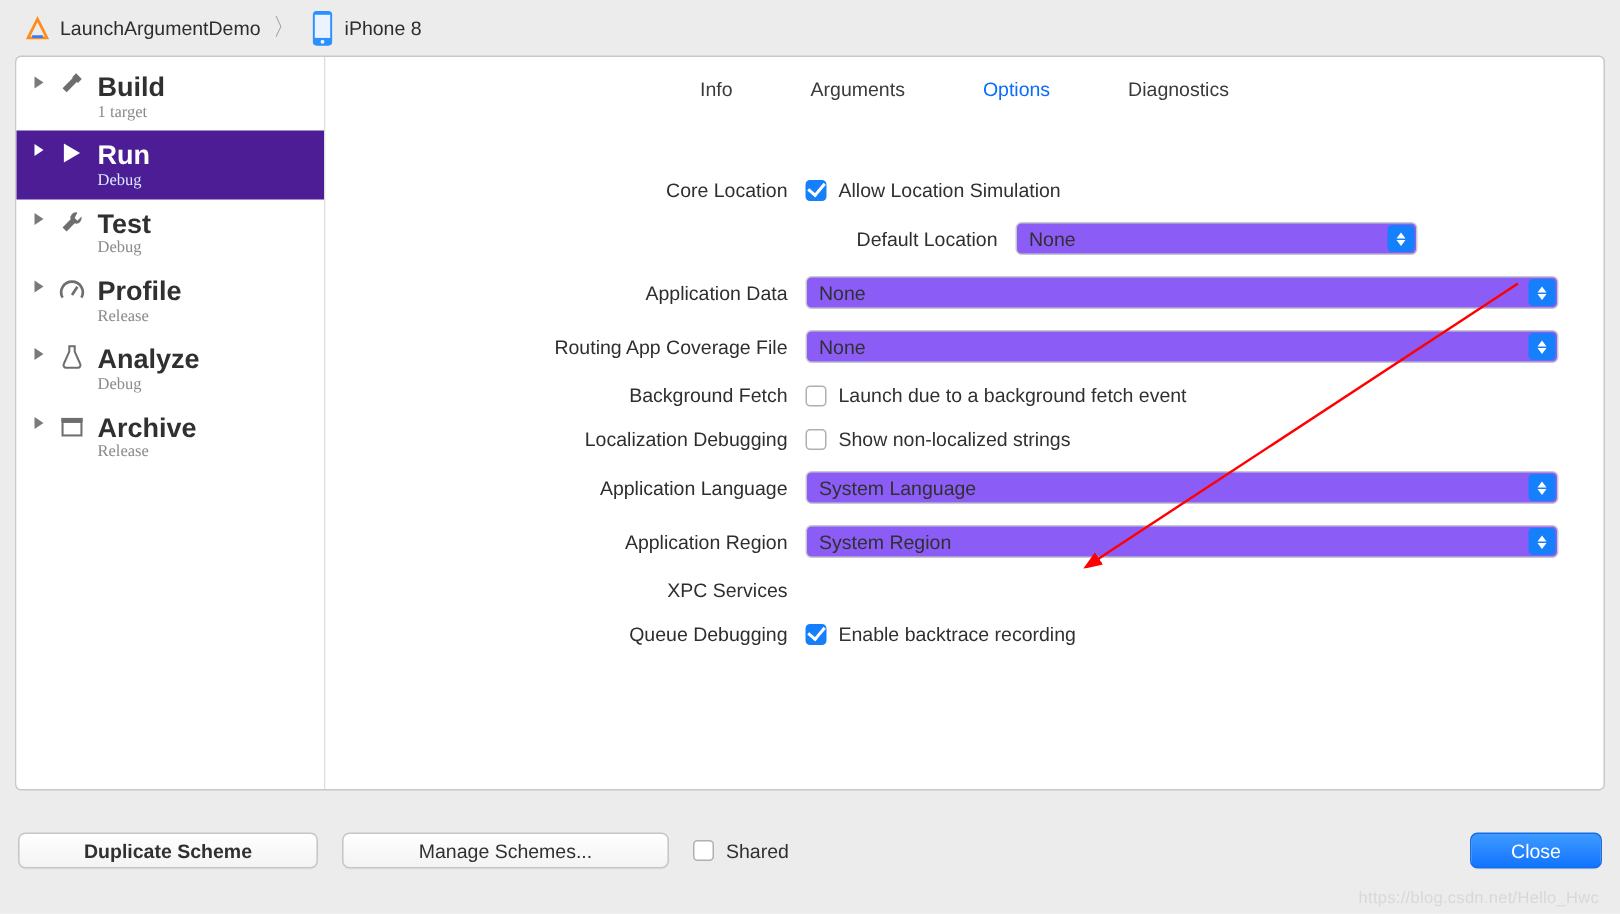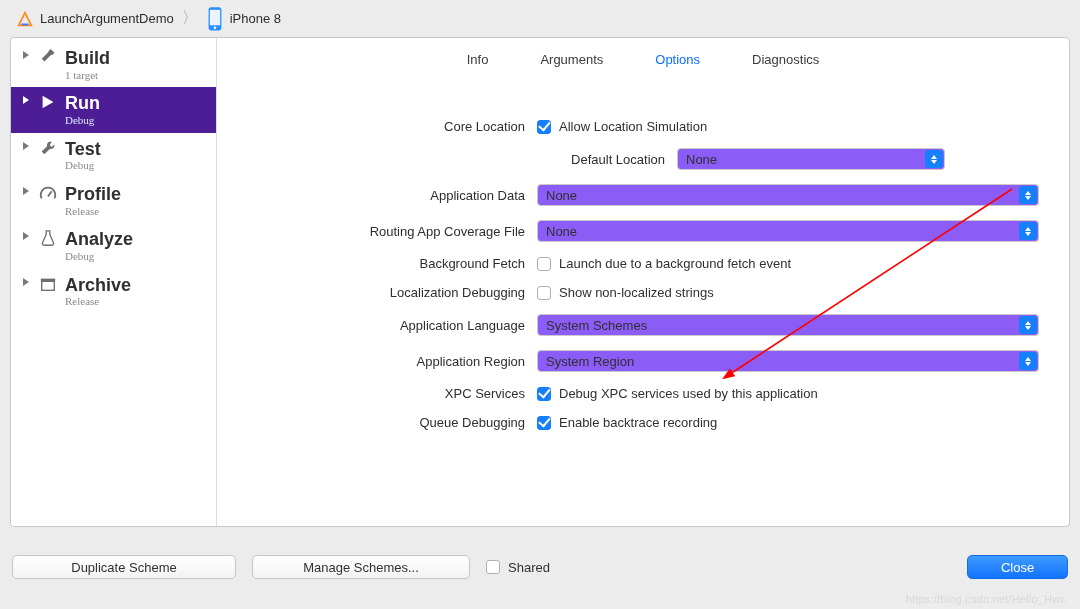--- a/index.html
+++ b/index.html
@@ -341,42 +341,38 @@
         <div class="row-ctrl">
           <span class="checkbox"></span>
           <span class="checklabel">Show non-localized strings</span>
         </div>
       </div>
 
       <div class="row">
         <div class="row-label">Application Language</div>
         <div class="row-ctrl">
           <div class="popup">
-            <span>System Schemes</span>
+            <span>System Language</span>
             <span class="popup-caret"></span>
           </div>
         </div>
       </div>
 
       <div class="row">
         <div class="row-label">Application Region</div>
         <div class="row-ctrl">
           <div class="popup">
             <span>System Region</span>
             <span class="popup-caret"></span>
           </div>
         </div>
       </div>
 
       <div class="row">
         <div class="row-label">XPC Services</div>
-        <div class="row-ctrl">
-          <span class="checkbox checked"></span>
-          <span class="checklabel">Debug XPC services used by this application</span>
-        </div>
       </div>
 
       <div class="row">
         <div class="row-label">Queue Debugging</div>
         <div class="row-ctrl">
           <span class="checkbox checked"></span>
           <span class="checklabel">Enable backtrace recording</span>
         </div>
       </div>
 
@@ -387,29 +383,29 @@
             </marker>
           </defs>
         <line x1="300" y1="10" x2="18" y2="195" stroke="#ff0000" stroke-width="1.6" marker-end="url(#ah)"></line>
       </svg>
 
     </div>
   </div>
 </div>
 
 <div class="footer">
-  <span class="btn" style="width:224px;">
+  <span class="btn" style="width:200px;font-weight:bold;">
     <span>Duplicate Scheme</span>
   </span>
   <span class="btn" style="width:218px;">
     <span>Manage Schemes...</span>
   </span>
   <span style="display:flex;align-items:center;gap:8px;">
     <span class="checkbox"></span>
     <span class="checklabel">Shared</span>
   </span>
   <span class="spacer"></span>
-  <span class="btn primary" style="width:101px;">
+  <span class="btn primary" style="width:88px;">
     <span>Close</span>
   </span>
 </div>
 
 <div class="watermark">https://blog.csdn.net/Hello_Hwc</div>
 
 </body></html>

